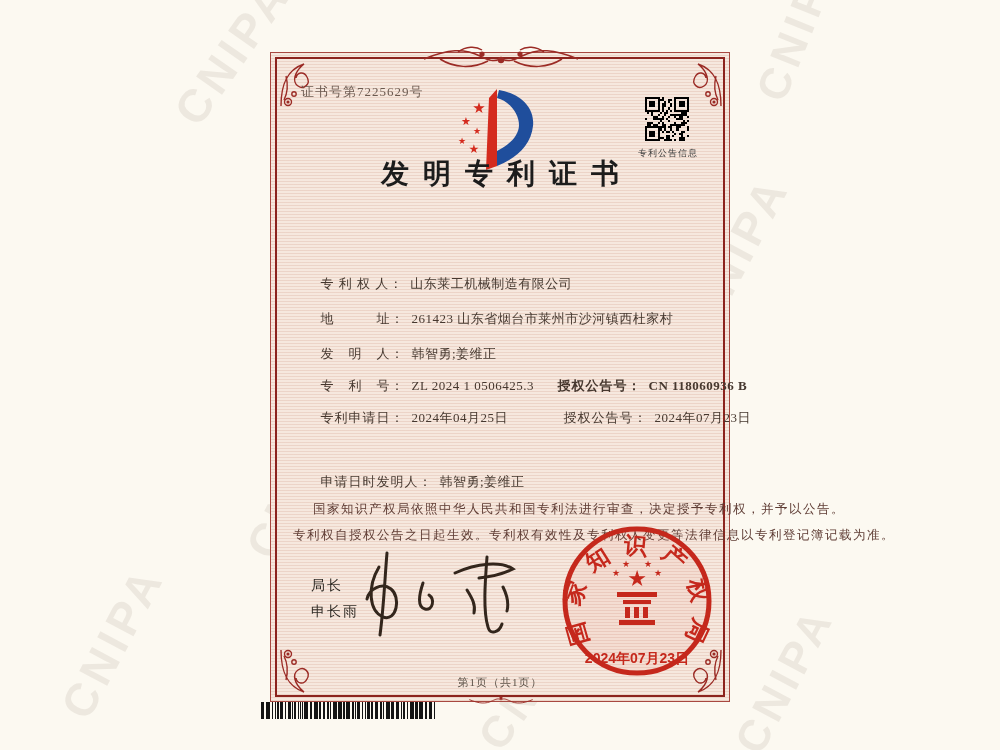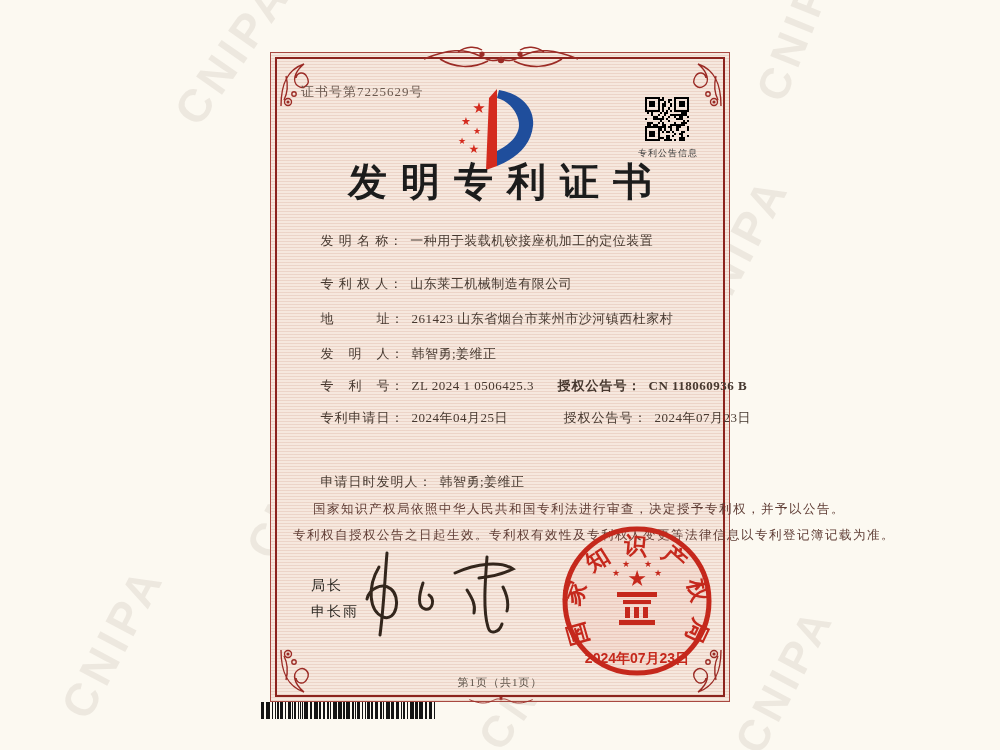--- a/index.html
+++ b/index.html
@@ -23,21 +23,21 @@
   .orn{position:absolute;color:#9b2b25;}
   .corner{width:50px;height:50px;}
   .corner.tr{transform:scaleX(-1);}
   .corner.bl{transform:scaleY(-1);}
   .corner.br{transform:scale(-1,-1);}
 
   .cert-no{position:absolute;left:30px;top:30px;font-size:13px;color:#6b5a50;
            letter-spacing:1px;}
 
   .title{position:absolute;left:0;top:102px;width:100%;text-align:center;
-         font-size:39px;font-weight:bold;color:#1c1c1c;letter-spacing:14px;
+         font-size:28px;font-weight:bold;color:#1c1c1c;letter-spacing:14px;
          padding-left:14px;box-sizing:border-box;}
 
   .row{position:absolute;font-size:13px;color:#46382f;white-space:pre;}
   .row .lbl{letter-spacing:1px;}
   .row .val{margin-left:7px;letter-spacing:0.5px;}
 
   .notice{position:absolute;font-size:12.5px;color:#5f3d35;letter-spacing:1.5px;
           white-space:pre;}
 
   .signer{position:absolute;left:40px;font-size:14px;color:#2f2a24;letter-spacing:2px;}
@@ -359,23 +359,20 @@
         <rect x="12" y="20" width="1" height="1"></rect>
         <rect x="14" y="20" width="1" height="1"></rect>
         <rect x="16" y="20" width="1" height="1"></rect>
         <rect x="17" y="20" width="1" height="1"></rect>
         <rect x="18" y="20" width="1" height="1"></rect>
       </svg>
     <div class="qr-label">专利公告信息</div>
 
     <div class="title">发明专利证书</div>
 
-    <div class="row" style="left:30px;top:163px;">
-      <span class="lbl">发 明 名 称：</span><span class="val">一种用于装载机铰接座机加工的定位装置</span>
-    </div>
     <div class="row" style="left:30px;top:206px;">
       <span class="lbl">专 利 权 人：</span><span class="val">山东莱工机械制造有限公司</span>
     </div>
     <div class="row" style="left:30px;top:241px;">
       <span class="lbl">地　　　址：</span><span class="val">261423 山东省烟台市莱州市沙河镇西杜家村</span>
     </div>
     <div class="row" style="left:30px;top:276px;">
       <span class="lbl">发　明　人：</span><span class="val">韩智勇;姜维正</span>
     </div>
     <div class="row" style="left:30px;top:308px;text-align:center;">

